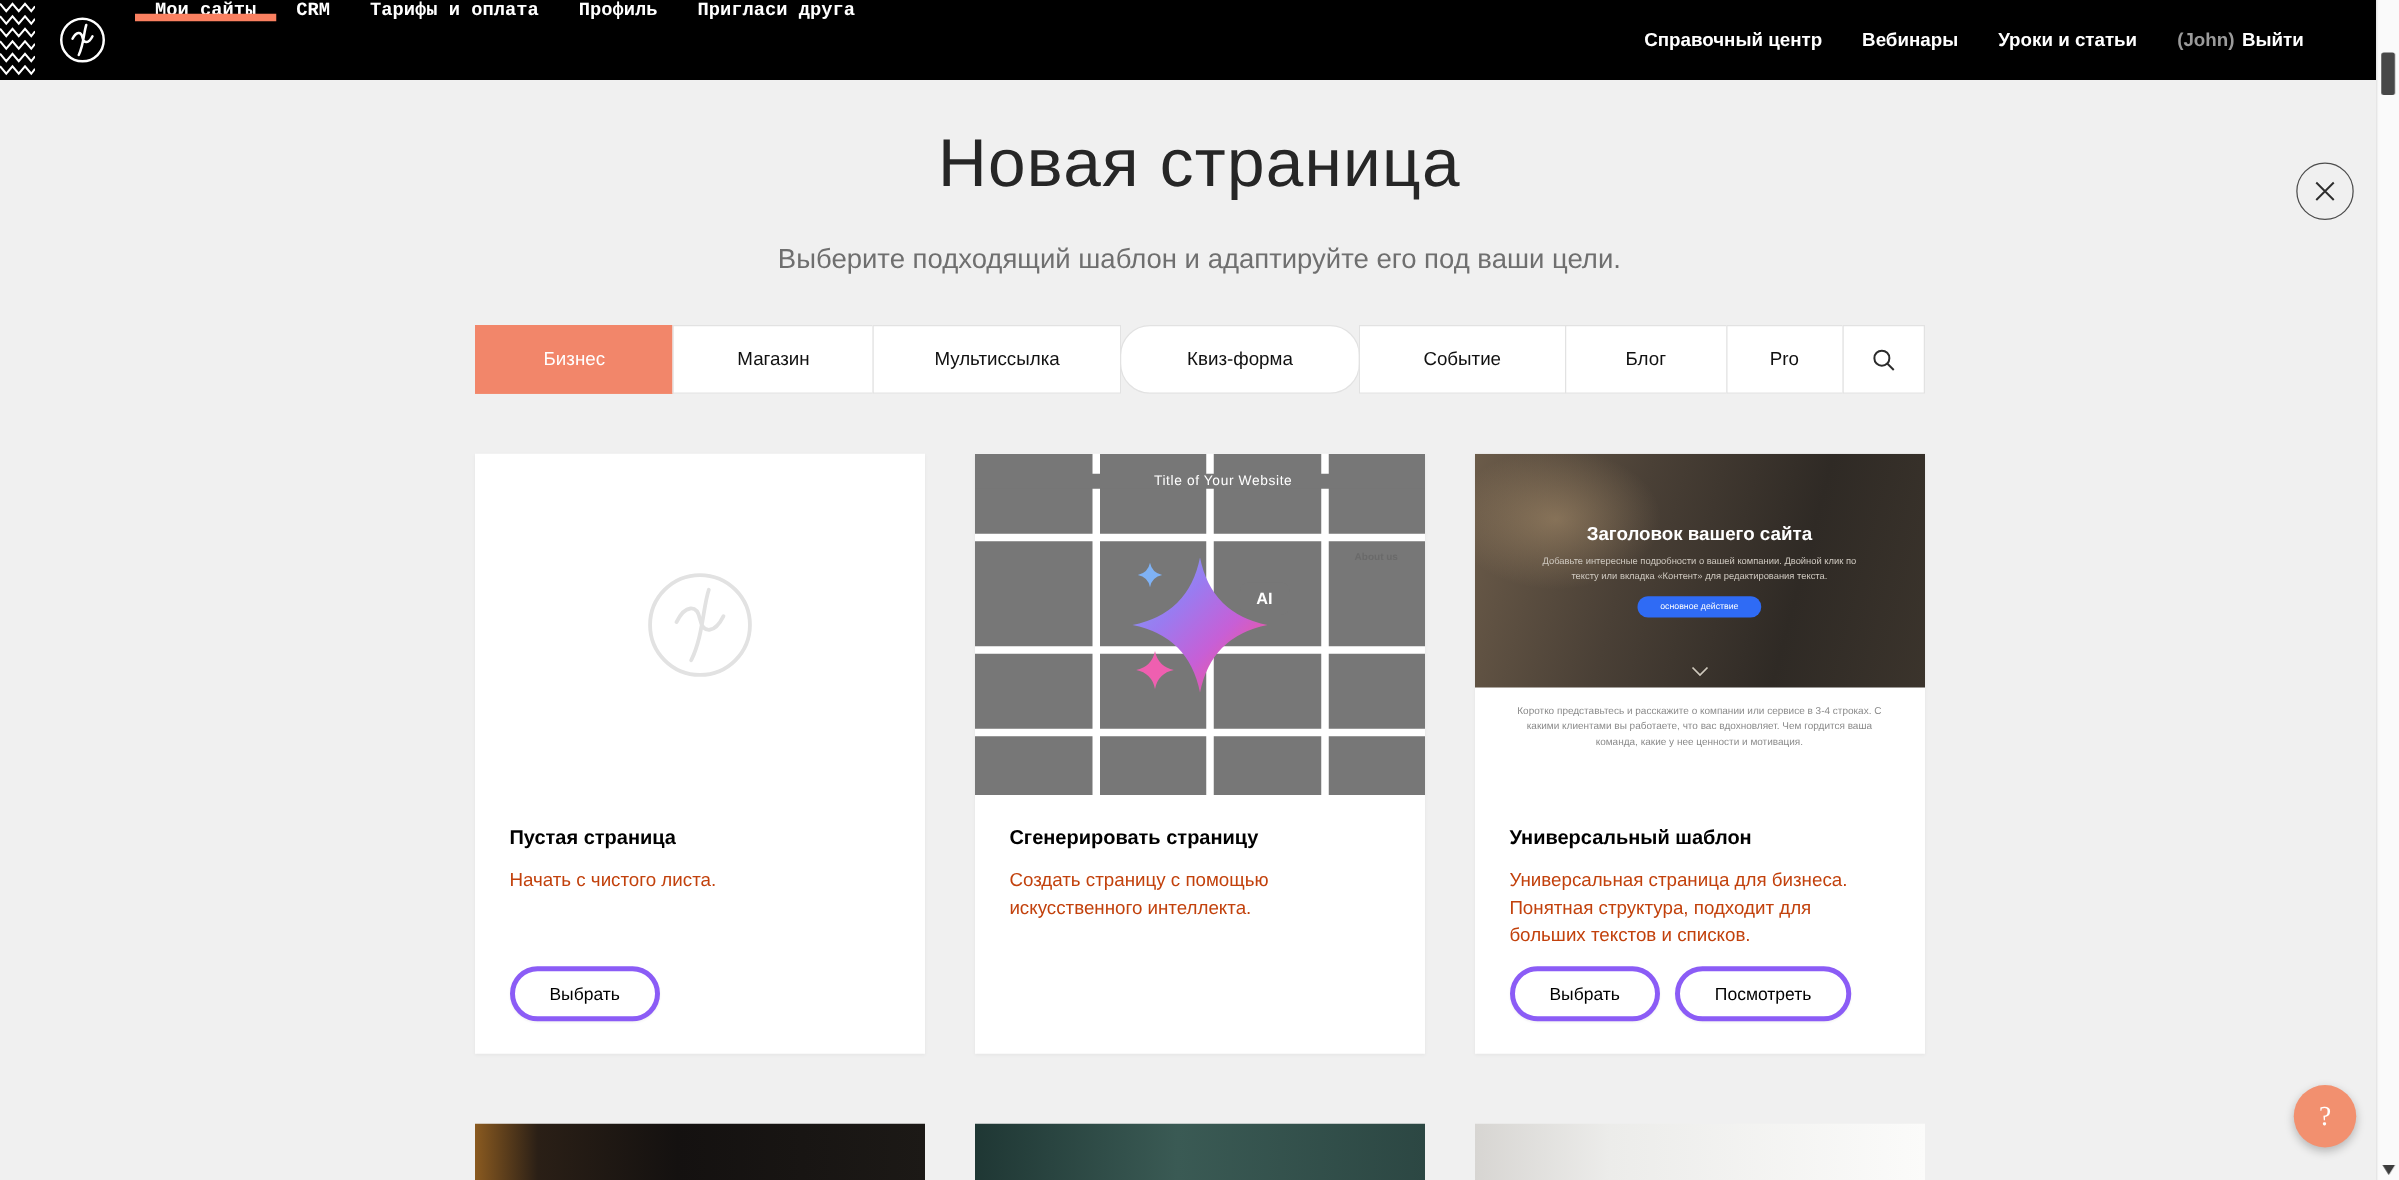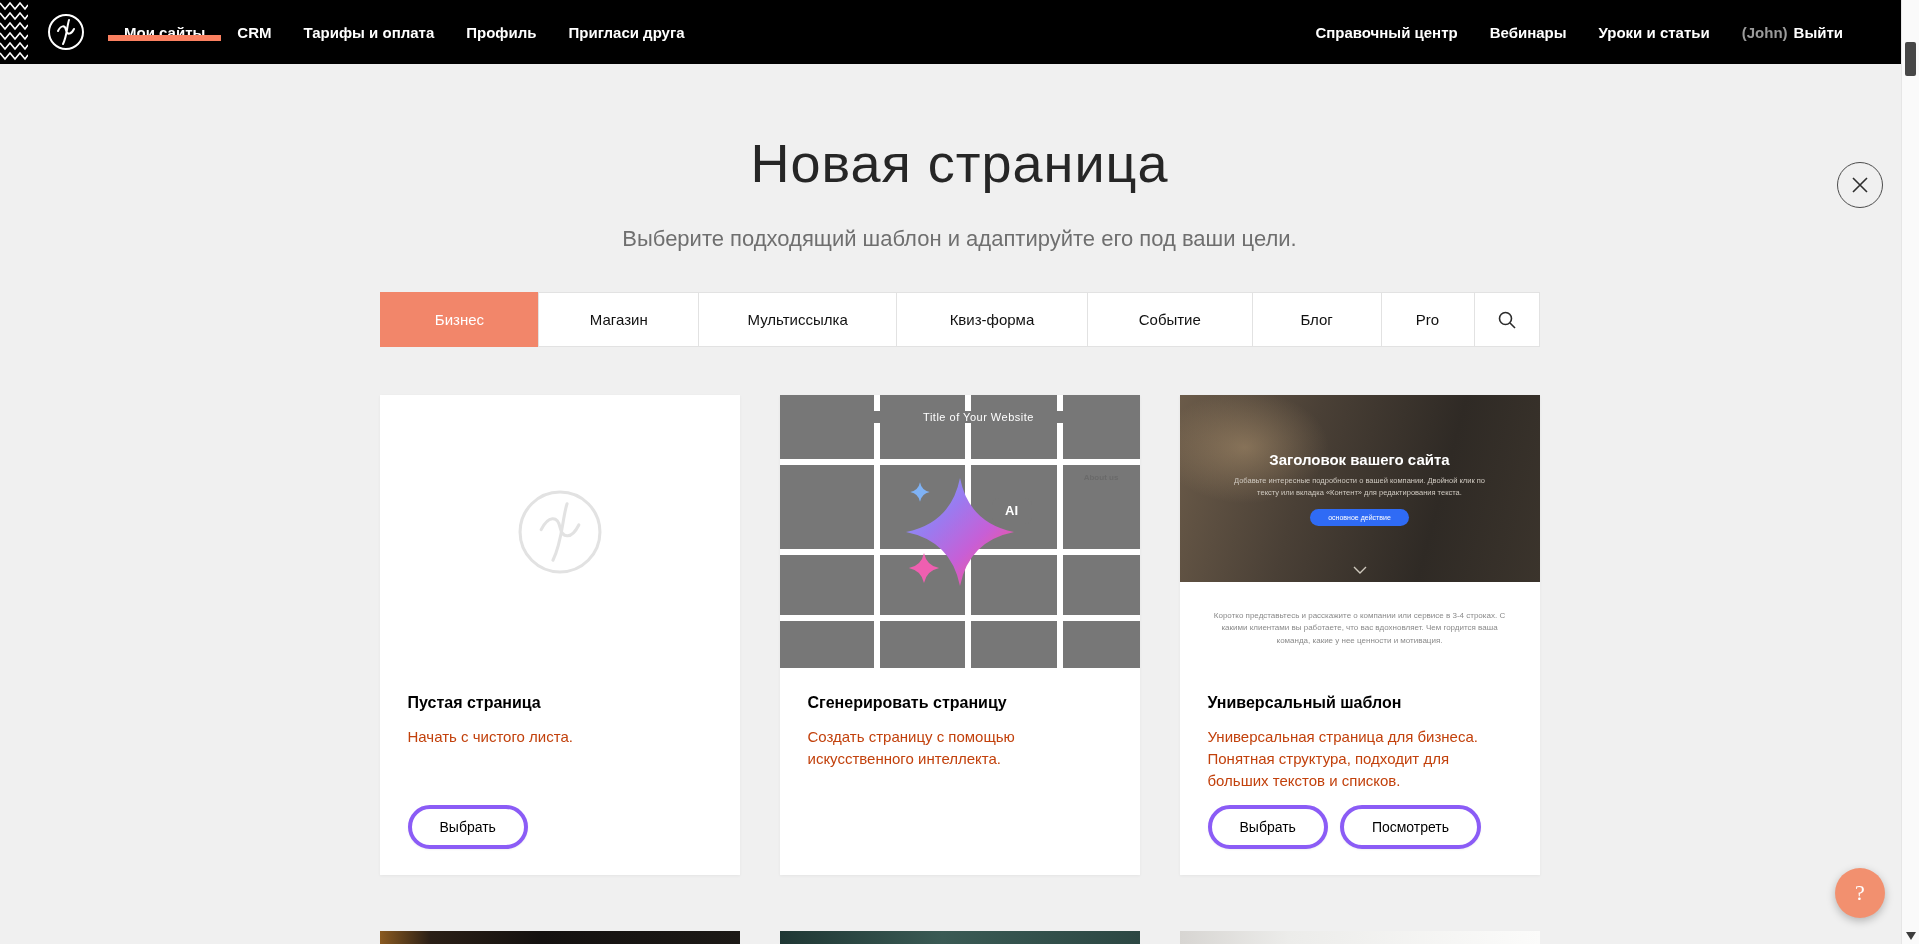--- a/index.html
+++ b/index.html
@@ -3,42 +3,42 @@
 <meta charset="utf-8">
 <style>
   * { margin:0; padding:0; box-sizing:border-box; }
   html,body { width:1919px; height:944px; overflow:hidden; }
   body { font-family:"Liberation Sans", sans-serif; background:#f0f0f0; position:relative; }
 
   
   .navbar { height:64px; background:#000; display:flex; align-items:stretch; position:relative; z-index:5; padding-right:60px; }
   .zigzag { width:28px; height:64px; flex:0 0 auto; }
   .logo { width:40px; height:40px; align-self:center; margin-left:18px; flex:0 0 auto; cursor:pointer; }
-  .nav-left { display:flex; align-items:center; margin-left:22px; }
+  .nav-left { display:flex; align-items:flex-start; margin-left:22px;font-family:Liberation Mono, monospace; }
   .nav-right { display:flex; align-items:stretch; margin-left:auto; }
   .nav-item { position:relative; display:flex; align-items:center; padding:0 16px; color:#fff; font-size:15px; font-weight:700; cursor:pointer; white-space:nowrap; }
   .nav-item.active::after { content:""; position:absolute; left:0; right:0; bottom:0; height:6px; background:#fa8060; }
   .nav-user { display:flex; align-items:center; gap:6px; padding:3px 16px; font-size:15px; font-weight:700; cursor:pointer; white-space:nowrap; }
   .nav-user .uname { color:#9b9b9b; }
   .nav-user .ulogout { color:#fff; }
 
   
   main { position:relative; }
-  .page-title { margin-top:68px; text-align:center; font-size:54px; font-weight:300; letter-spacing:1px; color:#262626; }
+  .page-title { margin-top:36px; text-align:center; font-size:54px; font-weight:300; letter-spacing:1px; color:#262626; }
   .page-subtitle { margin-top:32px; text-align:center; font-size:22px; font-weight:300; color:#6f6f6f; }
 
   .close-btn { position:absolute; top:30px; right:36px; width:46px; height:46px; border-radius:50%; border:1.5px solid #4d4d4d; background:transparent; display:flex; align-items:center; justify-content:center; cursor:pointer; }
 
   
   .tabs { width:1160px; margin:40px auto 0; display:flex; height:55px; }
   .tab { background:#fff; border:1px solid #e2e2e2; margin-left:-1px; display:flex; align-items:center; justify-content:center; font-size:15px; color:#111; cursor:pointer; }
   .tab:first-child { margin-left:0;text-align:right; }
   .tab.active { background:#f2866a; border-color:#f2866a; color:#fff; }
   .tab:nth-child(1){flex:158 0 0;} .tab:nth-child(2){flex:159 0 0;}
-  .tab:nth-child(3){flex:197 0 0;} .tab:nth-child(4){flex:190 0 0;}
+  .tab:nth-child(3){flex:197 0 0;} .tab:nth-child(4){flex:190 0 0;border-radius:24px;}
   .tab:nth-child(5){flex:164 0 0;} .tab:nth-child(6){flex:128 0 0;}
   .tab:nth-child(7){flex:92 0 0;}  .tab.search-tab{flex:0 0 66px;}
 
   
   .cards { width:1160px; margin:48px auto 0; display:flex; gap:40px; }
   .card { flex:1 1 0; background:#fff; height:480px; display:flex; flex-direction:column; box-shadow:0 1px 3px rgba(0,0,0,.05); overflow:hidden; }
   .card-preview { height:273px; flex:0 0 auto; position:relative; overflow:hidden; }
   .card-body { flex:1; display:flex; flex-direction:column; padding:26px 28px 26px; }
   .card-title { font-size:16px; font-weight:700; color:#000; margin-bottom:14px; }
   .card-desc { font-size:15px; line-height:1.45; color:#c2410c; }
@@ -62,21 +62,21 @@
 
   
   .hero { height:187px; background:
       radial-gradient(120px 80px at 18% 28%, rgba(190,160,120,.45), rgba(0,0,0,0) 70%),
       linear-gradient(105deg,#6b5b49 0%, #4a4036 35%, #2f2a25 70%, #3b342c 100%);
       display:flex; flex-direction:column; align-items:center; justify-content:center; position:relative; }
   .hero-heading { color:#fff; font-size:15px; font-weight:700; }
   .hero-sub { margin-top:7px; width:72%; text-align:center; color:#cfc9c0; font-size:7.5px; line-height:1.5; }
   .hero-btn { margin-top:11px; background:#2f6bf5; color:#fff; border:none; border-radius:10px; font-size:7px; padding:5px 18px; cursor:pointer; }
   .hero-chevron { position:absolute; bottom:4px; left:50%; transform:translateX(-50%); color:#cfc9bd; }
-  .site-white { height:86px; background:#fff; padding:28px 34px 0; }
+  .site-white { height:86px; background:#fff; padding:13px 34px 0; }
   .site-par { font-size:8px; line-height:1.55; color:#8a8a8a; text-align:center; }
 
   
   .partial-row { margin-top:56px; }
   .partial { flex:1 1 0; height:90px; cursor:pointer; }
   .p1 { background:linear-gradient(90deg,#8a5a20 0%, #2a1f16 14%, #141110 45%, #1c1916 100%); }
   .p2 { background:linear-gradient(90deg,#1f3734 0%, #3a5a54 45%, #2c4743 100%); }
   .p3 { background:linear-gradient(90deg,#d7d5d2 0%, #ececea 30%, #fbfbfa 100%); }
 
   

